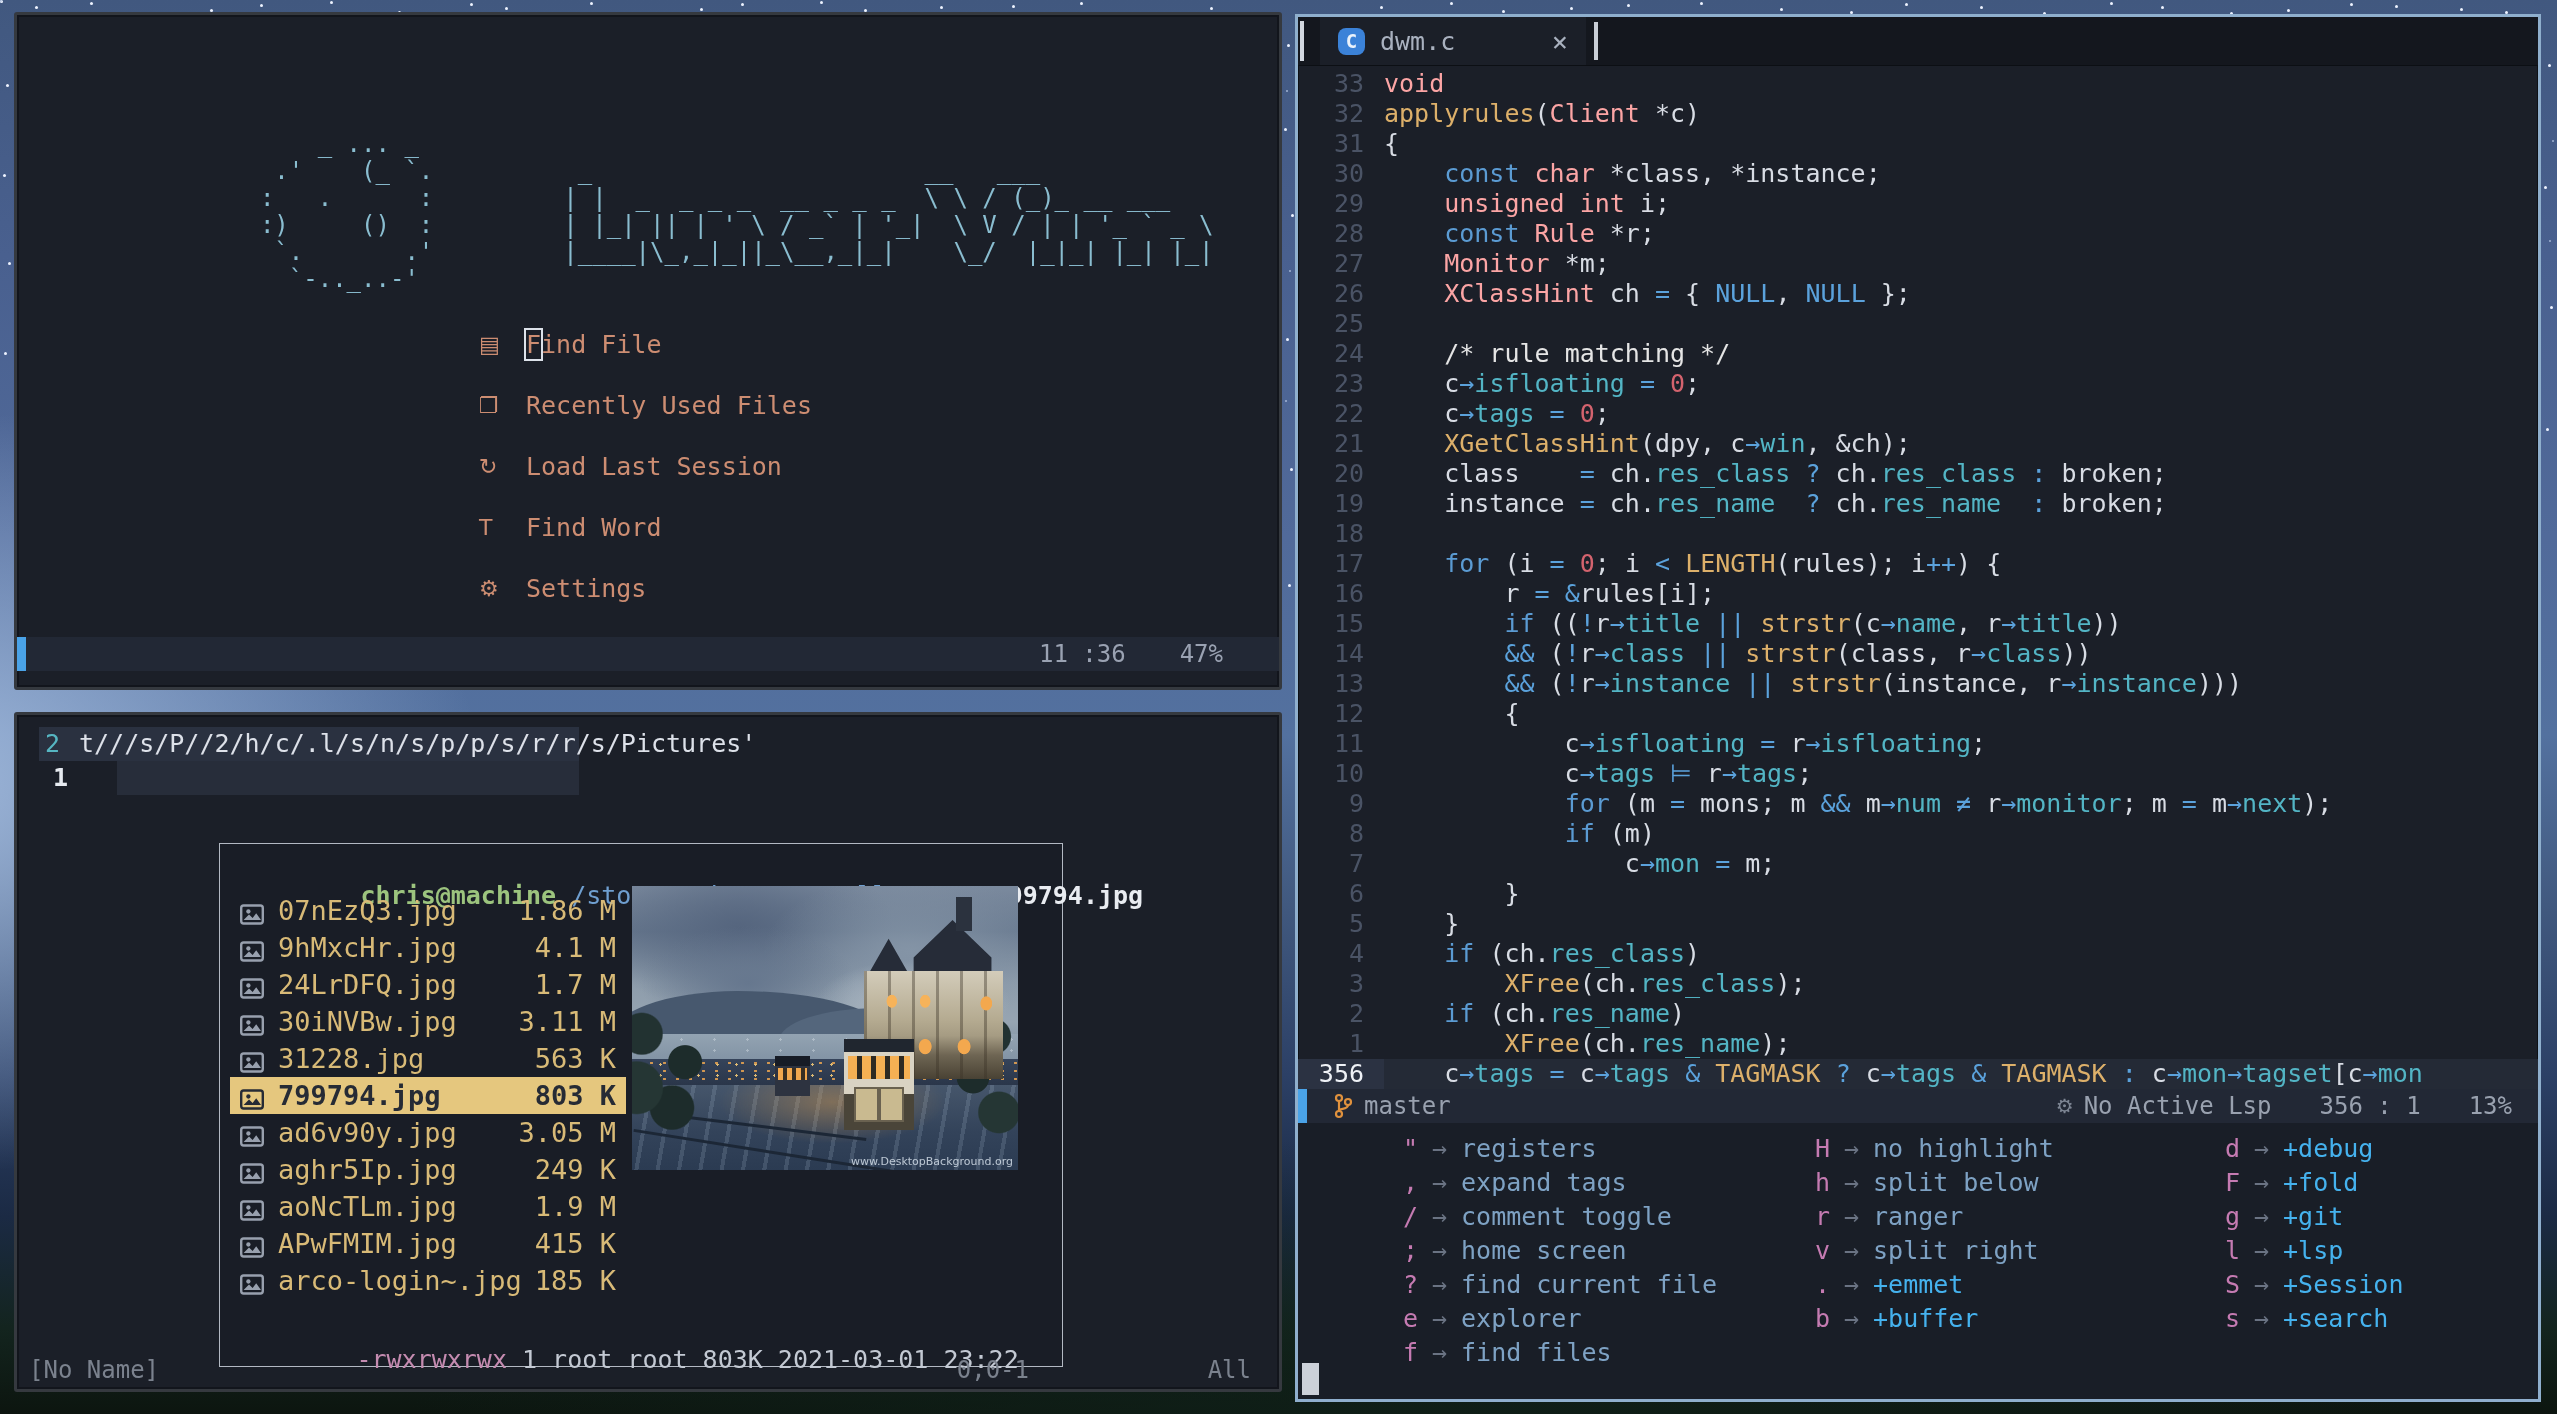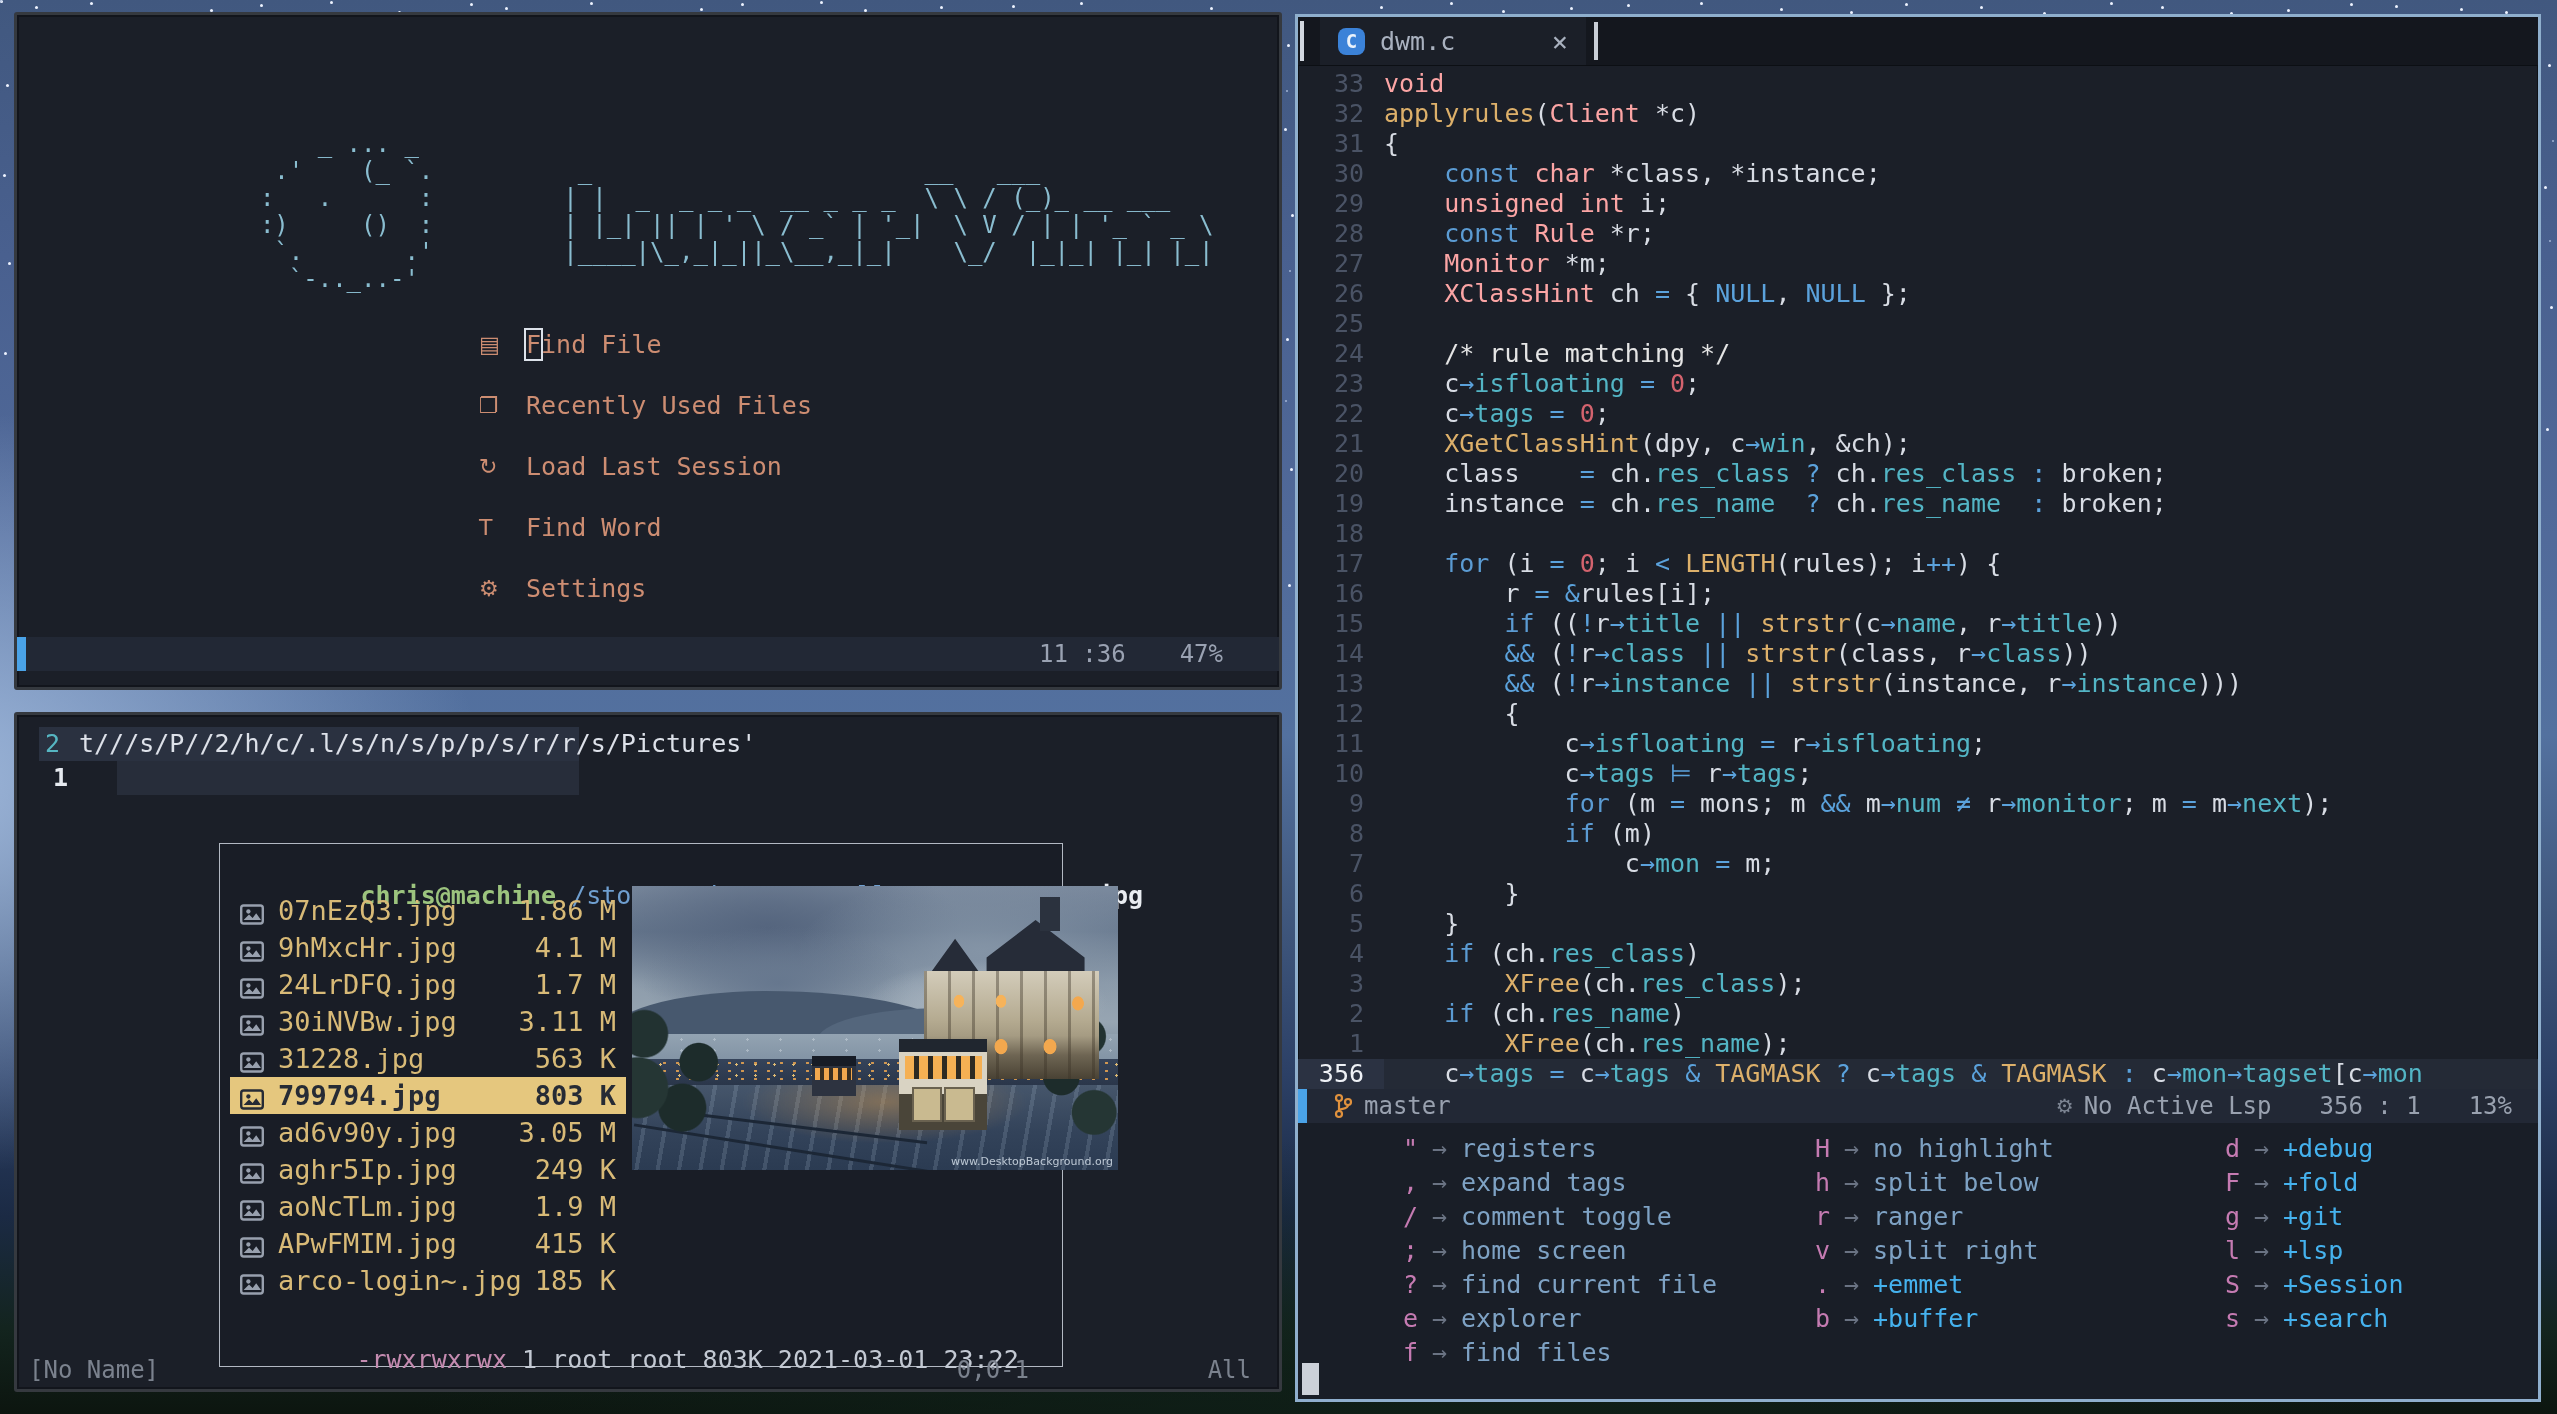--- a/index.html
+++ b/index.html
@@ -58,21 +58,21 @@
   .pk-row{position:relative;height:37px;display:flex;align-items:center;color:#d8ba77;font-size:27px;padding-left:10px;cursor:pointer;}
   .pk-row.selected{background:#e5c77e;color:#262b35;font-weight:bold;}
   .pk-icon{width:24px;height:21px;margin-right:14px;color:#98a0ae;flex:none;}
   .pk-row.selected .pk-icon{color:#262b35;}
   .pk-name{white-space:pre;}
   .pk-size{position:absolute;right:10px;white-space:pre;}
   .pk-details{position:absolute;left:16px;top:472px;font-size:25px;white-space:pre;}
   .pk-perm{color:#c48bb0;}
   .pk-meta{color:#c3c9d3;}
   
-  .pk-preview{position:absolute;left:412px;top:42px;width:486px;height:284px;overflow:hidden;
+  .pk-preview{position:absolute;left:412px;top:42px;width:386px;height:284px;overflow:hidden;
     background:linear-gradient(180deg,#7b8a9e 0%,#67788e 16%,#8d9cab 34%,#97a5b2 48%,#7e90a1 58%,#5e7287 70%,#4c6076 100%);}
   .pv{position:absolute;}
   .pv-cloud1{top:-14%;left:-12%;width:80%;height:58%;background:radial-gradient(closest-side,#55657e,rgba(85,101,126,0));}
   .pv-cloud2{top:-4%;left:34%;width:76%;height:54%;background:radial-gradient(closest-side,#8494a6,rgba(132,148,166,0));}
   .pv-cloud3{top:14%;left:2%;width:56%;height:40%;background:radial-gradient(closest-side,#66778e,rgba(102,119,142,0));}
   .pv-light{top:26%;left:48%;width:50%;height:30%;background:radial-gradient(closest-side,#b4bfc9,rgba(180,191,201,0));}
   .pv-mtn{top:37%;left:-6%;width:72%;height:22%;background:#47586e;border-radius:60% 70% 0 0/100% 90% 0 0;}
   .pv-mtn2{top:43%;left:38%;width:48%;height:15%;background:#54667c;border-radius:70% 60% 0 0/100% 90% 0 0;}
   .pv-water{top:52%;left:0;width:100%;height:13%;background:linear-gradient(180deg,#93a3b2,#7b8d9f);}
   .pv-water:after{content:"";position:absolute;inset:0;background-image:radial-gradient(circle,#cdd6de 1px,rgba(0,0,0,0) 1.4px);background-size:33px 11px;opacity:.5;}

